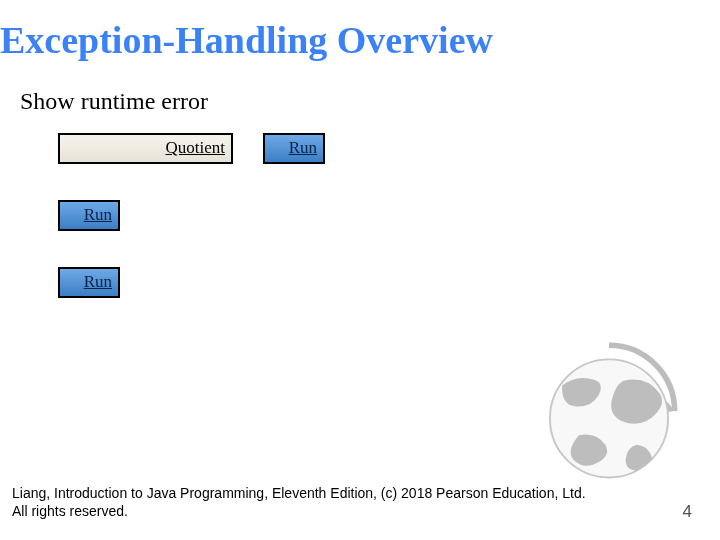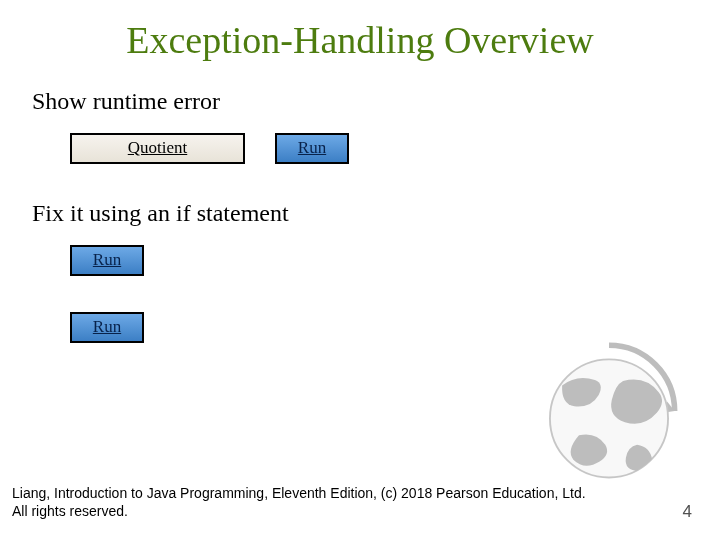--- a/index.html
+++ b/index.html
@@ -5,61 +5,60 @@
   * { margin: 0; padding: 0; box-sizing: border-box; }
   body {
     width: 720px;
     height: 540px;
     background: #fff;
     font-family: "Times New Roman", Times, serif;
     position: relative;
     overflow: hidden;
   }
   .title {
-    text-align: center;
     font-size: 38px;
-    font-weight: normal;
-    color: #4d7c0f;
+    font-weight: bold;
+    color: #3b82f6;
     padding-top: 18px;
     padding-bottom: 10px;
   }
   .content {
-    padding-left: 32px;
+    padding-left: 20px;
     padding-top: 16px;
   }
   .subhead {
     font-size: 24px;
     color: #000;
     margin-bottom: 18px;
   }
   .row {
     display: flex;
     align-items: center;
     gap: 30px;
     margin-bottom: 36px;
     padding-left: 38px;
   }
   .box {
     border: 2px solid #000;
     font-family: "Times New Roman", Times, serif;
-    text-align: center;
+    text-align: right;
     text-decoration: underline;
     font-size: 17px;
     line-height: 1;
   }
   .box-label {
     background: linear-gradient(to bottom, #f6f3ee 0%, #e8e3d8 100%);
     width: 175px;
     padding: 4px 6px 6px 6px;
     color: #000;
   }
   .box-run {
     background: linear-gradient(to bottom, #6da9e6 0%, #3c7fc5 100%);
     color: #08224a;
-    width: 74px;
+    width: 62px;
     padding: 4px 6px 6px 6px;
   }
   .footer {
     position: absolute;
     bottom: 20px;
     left: 12px;
     width: 100%;
     text-align: left;
     font-family: Arial, Helvetica, sans-serif;
     font-size: 14px;
@@ -89,21 +88,20 @@
 <h1 class="title">Exception-Handling Overview</h1>
 
 <div class="content">
 
   <div class="subhead">Show runtime error</div>
   <div class="row">
     <div class="box box-label">Quotient</div>
     <div class="box box-run">Run</div>
   </div>
 
-  <div class="subhead">Fix it using an if statement</div>
   <div class="row">
     <div class="box box-run">Run</div>
   </div>
 
   <div class="row">
     <div class="box box-run">Run</div>
   </div>
 
 </div>
 

